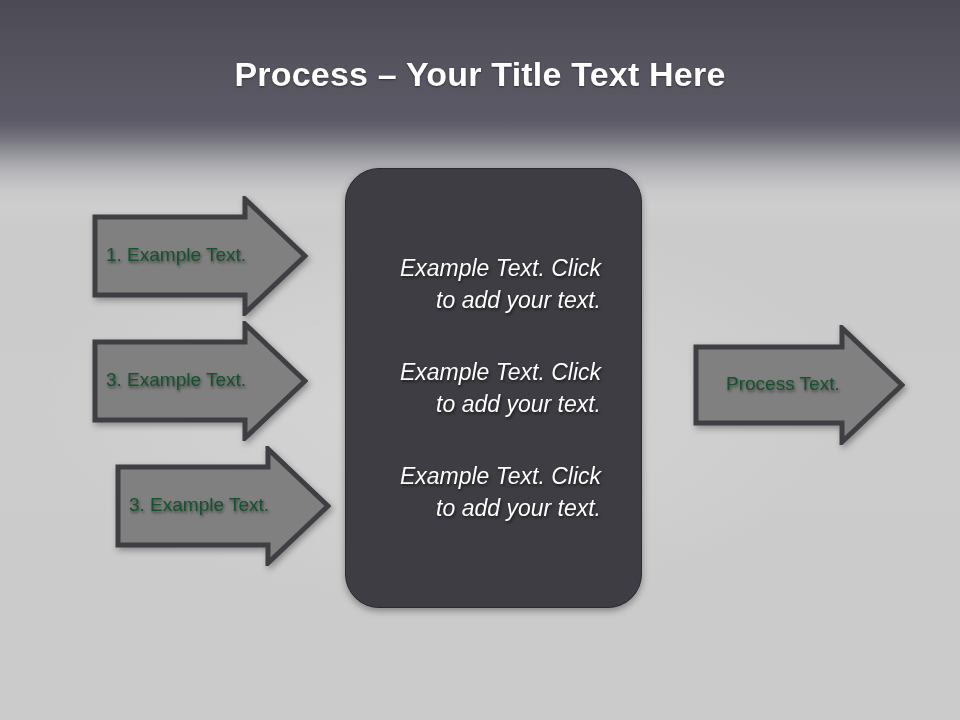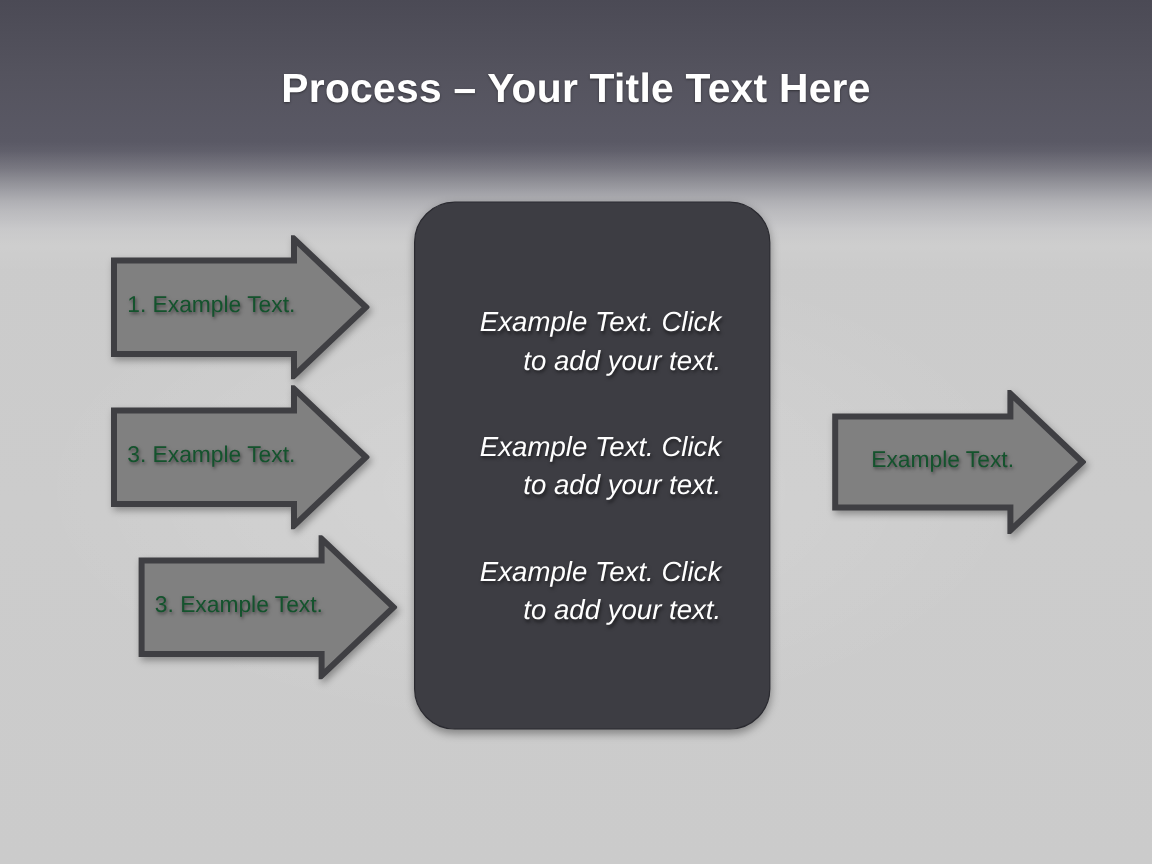--- a/index.html
+++ b/index.html
@@ -172,16 +172,16 @@
       <div class="center-para">Example Text. Click  to add your text.</div>
       <div class="center-para">Example Text. Click  to add your text.</div>
       <div class="center-para">Example Text. Click  to add your text.</div>
     </div>
   </div>
 
   <div class="arrow" id="arrow-out">
     <svg width="212" height="120" viewBox="0 0 212 120">
       <polygon points="3,22 149,22 149,3 209,60 149,117 149,98 3,98" fill="#808080" stroke="#3f3f43" stroke-width="5" stroke-linejoin="miter"></polygon>
     </svg>
-    <span class="arrow-label">Example Text.</span>
+    <span class="arrow-label">Process Text.</span>
   </div>
 
 </div>
 
 </body></html>

